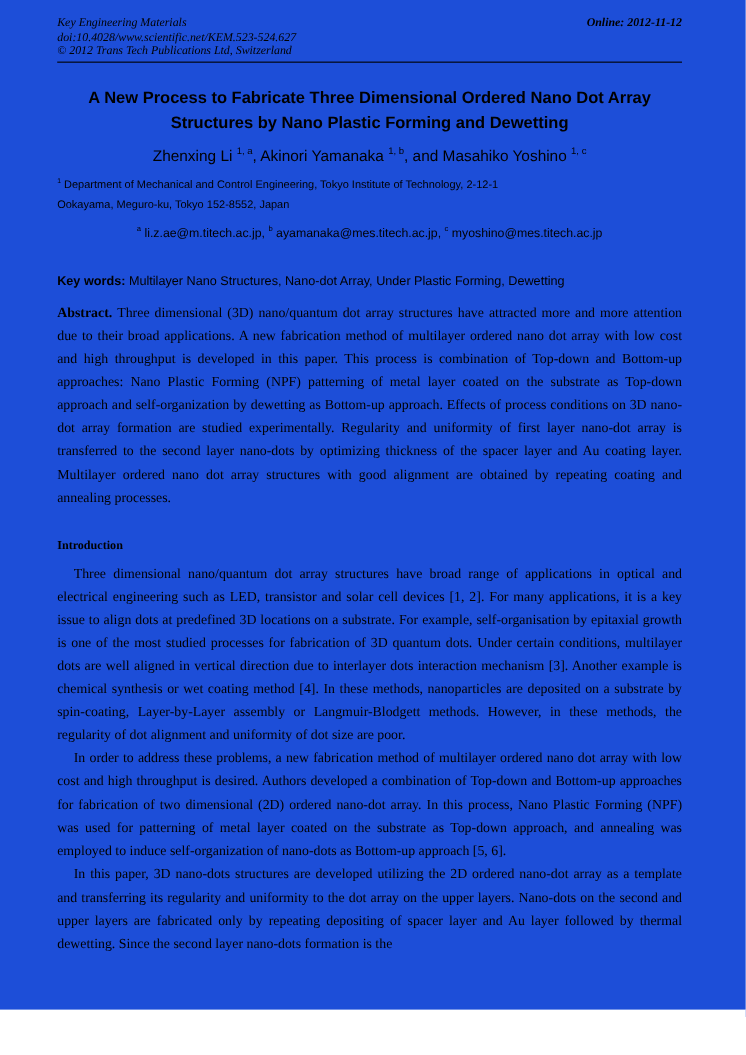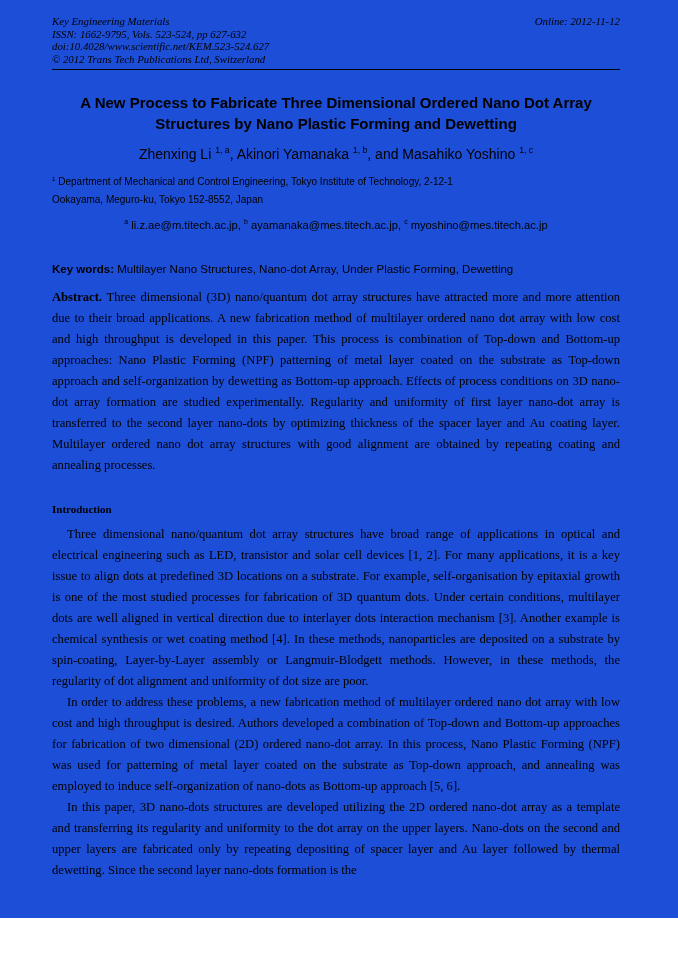--- a/index.html
+++ b/index.html
@@ -22,21 +22,21 @@
   .hdr {
     display: flex;
     justify-content: space-between;
     align-items: flex-start;
     font-style: italic;
     font-size: 10.8px;
     line-height: 1.18;
     font-family: "Liberation Serif", serif;
   }
   .hdr-left div { white-space: nowrap; }
-  .hdr-right { white-space: nowrap; }
+  .hdr-right { white-space: nowrap; font-weight: bold; }
   .hdr-rule {
     border-bottom: 1.4px solid #000;
     margin-top: 3px;
   }
   
   .title {
     font-family: "Liberation Sans", sans-serif;
     font-weight: bold;
     font-size: 15px;
     line-height: 1.42;
@@ -94,21 +94,20 @@
   .body-para.first { margin-top: 9px; }
 </style>
 </head>
 <body>
 
 <div class="page">
 
   <div class="hdr">
     <div class="hdr-left">
       <div>Key Engineering Materials</div>
-      <div>ISSN: 1662-9795, Vols. 523-524, pp 627-632</div>
       <div>doi:10.4028/www.scientific.net/KEM.523-524.627</div>
       <div>© 2012 Trans Tech Publications Ltd, Switzerland</div>
     </div>
     <div class="hdr-right">Online: 2012-11-12</div>
   </div>
   <div class="hdr-rule"></div>
 
   <p class="title">A New Process to Fabricate Three Dimensional Ordered Nano Dot Array Structures by Nano Plastic Forming and Dewetting</p>
 
   <p class="authors"><span>Zhenxing Li </span><sup>1, a</sup><span>, </span><span>Akinori Yamanaka </span><sup>1, b</sup><span>, and </span><span>Masahiko Yoshino </span><sup>1, c</sup></p>

